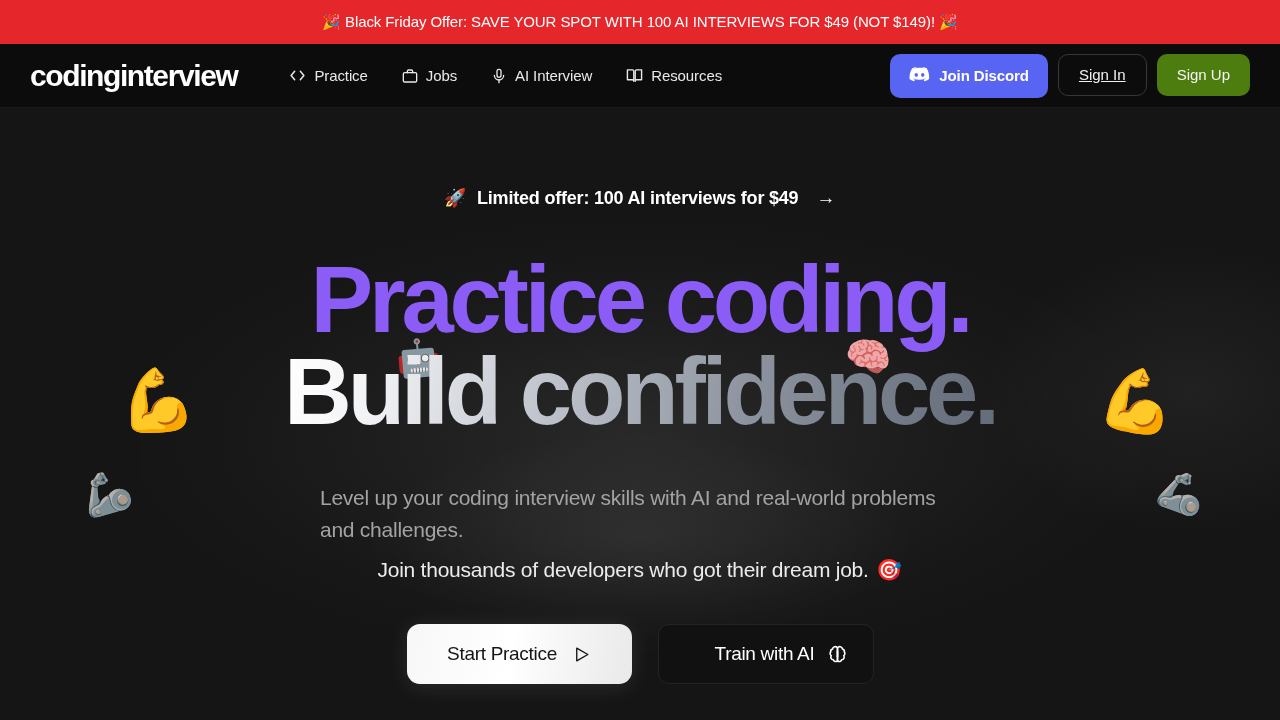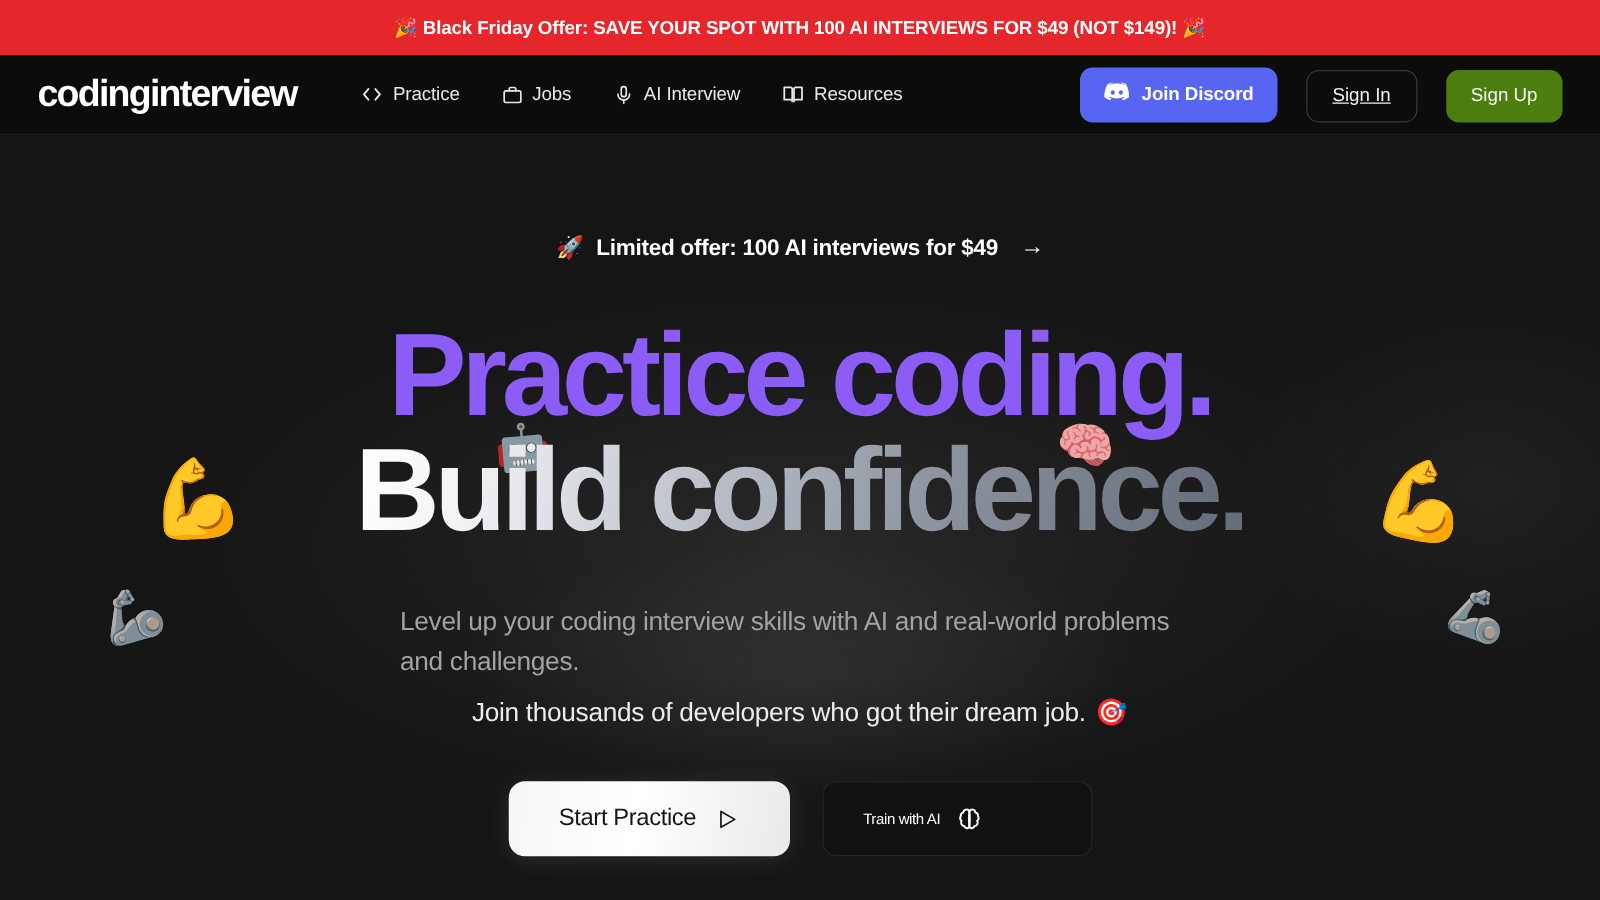--- a/index.html
+++ b/index.html
@@ -20,21 +20,21 @@
     background: #e5262b;
     display: flex;
     align-items: center;
     justify-content: center;
     position: relative;
     z-index: 40;
   }
   .promo-banner-text {
     color: #ffffff;
     font-size: 15px;
-    font-weight: bold;
+    font-weight: normal;
     letter-spacing: -0.1px;
     white-space: nowrap;
     text-align: center;
   }
 
   
   .nav {
     height: 64px;
     width: 100%;
     background: #0c0c0c;
@@ -70,22 +70,22 @@
     white-space: nowrap;
     cursor: pointer;
     letter-spacing: -0.1px;
   }
   .nav-link .ico { display: flex; align-items: center; }
   .nav-link svg { display: block; }
 
   .nav-right {
     margin-left: auto;
     display: flex;
-    align-items: flex-end;
-    gap: 23px;
+    align-items: flex-start;
+    gap: 10px;
   }
   .btn-discord {
     height: 44px;
     display: flex;
     align-items: center;
     gap: 9px;
     padding: 0 19px;
     background: #5865f2;
     border-radius: 10px;
     color: #ffffff;
@@ -268,23 +268,24 @@
     box-shadow: 0 3px 22px rgba(255,255,255,0.10);
   }
   .btn-train {
     width: 216px;
     height: 60px;
     border-radius: 11px;
     background: #111111;
     border: 1px solid #242424;
     display: flex;
     align-items: center;
+    justify-content: center;
     gap: 13px;
     color: #ffffff;
-    font-size: 12px;
+    font-size: 19px;
     font-weight: 500;
     letter-spacing: -0.3px;
     cursor: pointer;
     padding-left: 32px;
   }
   .btn-train svg, .btn-start svg { display: block; }
 </style>
 </head>
 <body>
 

